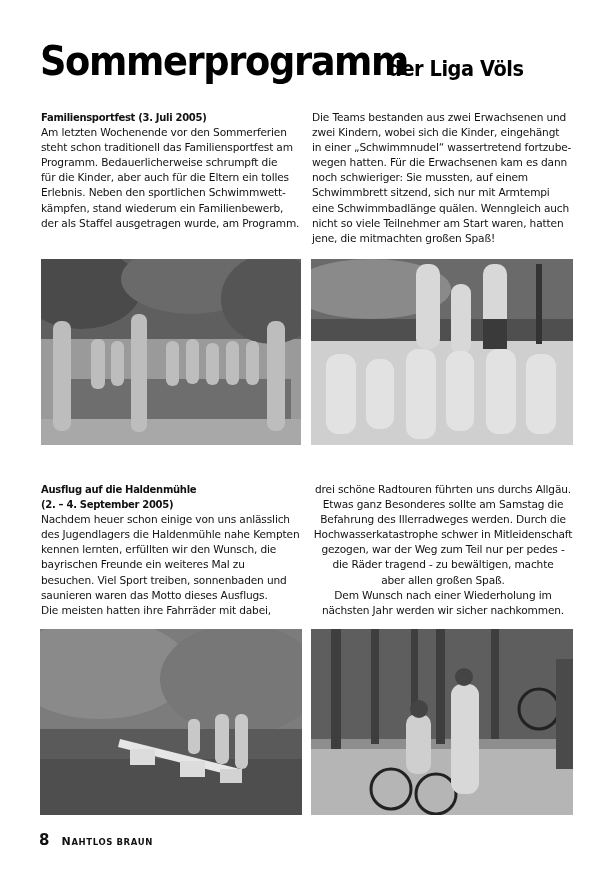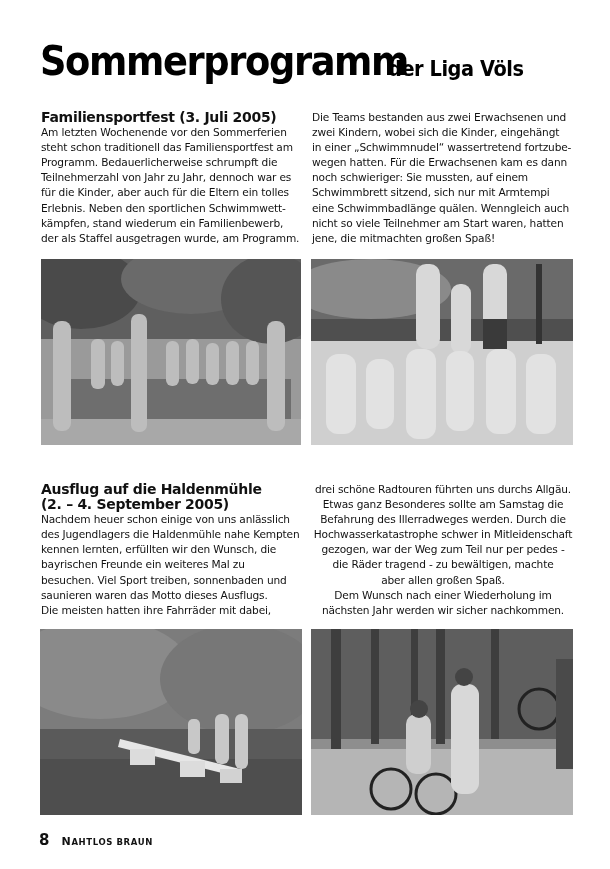--- a/index.html
+++ b/index.html
@@ -45,21 +45,21 @@
     .col {
       position: absolute;
       width: 262px;
       font-size: 10.6px;
       line-height: 15.1px;
       letter-spacing: -0.15px;
     }
     .col p { margin: 0; white-space: nowrap; }
     .heading {
       font-weight: bold;
-      font-size: 14px;
+      font-size: 10px;
       letter-spacing: -0.3px;
     }
     .photo {
       position: absolute;
       overflow: hidden;
       background: #8c8c8c;
     }
     .photo svg { display: block; width: 100%; height: 100%; }
     .footer {
       position: absolute;
@@ -85,21 +85,20 @@
 <div class="page-title">
   <span class="title-main">Sommerprogramm</span>
   <span class="title-sub">der Liga Völs</span>
 </div>
 
 <div class="col" style="left:41px; top:110px;">
   <p class="heading">Familiensportfest (3. Juli 2005)</p>
   <p>Am letzten Wochenende vor den Sommerferien</p>
   <p>steht schon traditionell das Familiensportfest am</p>
   <p>Programm. Bedauerlicherweise schrumpft die</p>
-  <p>Teilnehmerzahl von Jahr zu Jahr, dennoch war es</p>
   <p>für die Kinder, aber auch für die Eltern ein tolles</p>
   <p>Erlebnis. Neben den sportlichen Schwimmwett-</p>
   <p>kämpfen, stand wiederum ein Familienbewerb,</p>
   <p>der als Staffel ausgetragen wurde, am Programm.</p>
 </div>
 
 <div class="col" style="left:312px; top:110px;">
   <p>Die Teams bestanden aus zwei Erwachsenen und</p>
   <p>zwei Kindern, wobei sich die Kinder, eingehängt</p>
   <p>in einer „Schwimmnudel“ wassertretend fortzube-</p>

